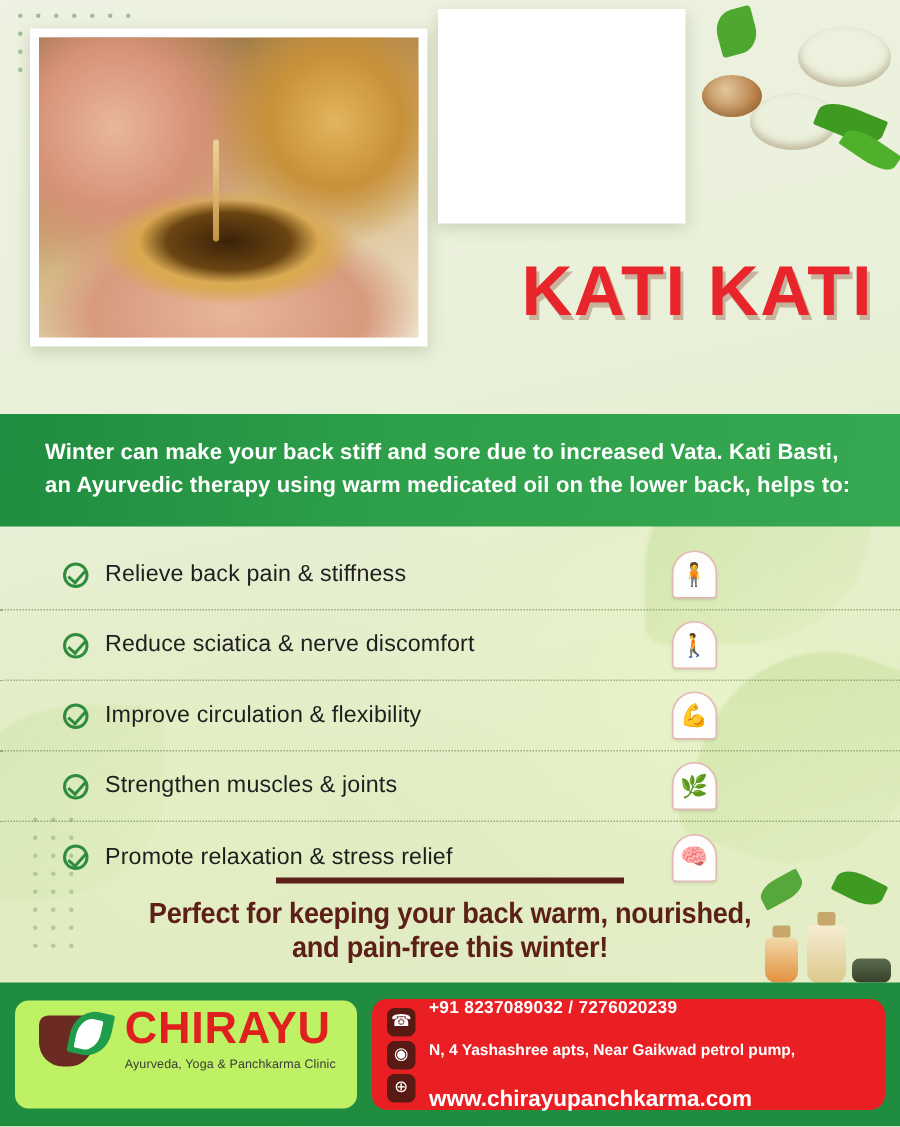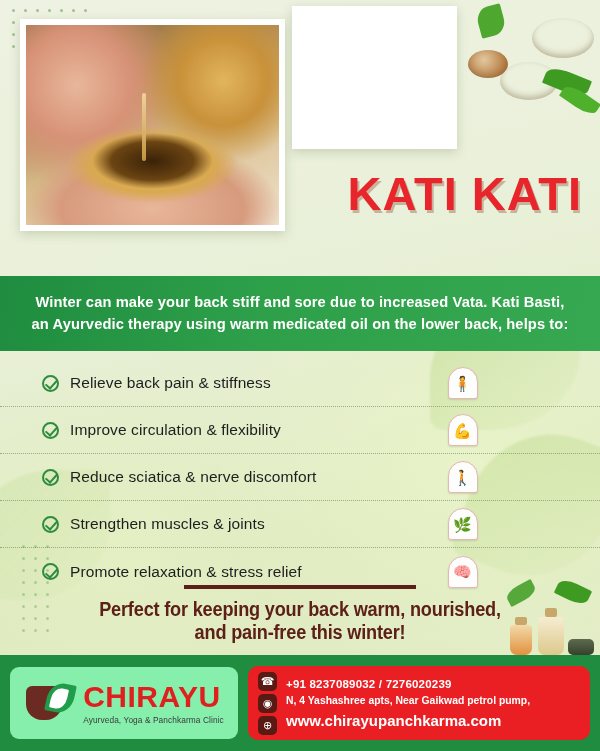--- a/index.html
+++ b/index.html
@@ -83,21 +83,21 @@
   }
 
   
   .banner {
     position: absolute; left: 0; top: 276px; width: 100%; height: 75px;
     background: linear-gradient(100deg, #1f8c3f 0%, #2ea04a 45%, #35a851 100%);
     display: flex; align-items: center;
   }
   .banner p {
     color: #fff; font-size: 14.7px; font-weight: 700; line-height: 1.45;
-    padding: 0 30px; letter-spacing: .1px; text-align: center;
+    padding: 0 30px; letter-spacing: .1px;
   }
 
   
   .benefits { position: absolute; left: 0; top: 360px; width: 100%; }
   .benefit-row {
     position: relative; display: flex; align-items: center;
     height: 47px; padding: 0 0 0 42px;
     border-bottom: 1px dotted rgba(90,120,70,.55);
   }
   .benefit-row:last-child { border-bottom: none; }
@@ -138,22 +138,22 @@
   .oils .cap { position: absolute; border-radius: 2px; background: #c8a86a; }
   .oils .sprig { position: absolute; background: #57a83a; border-radius: 50% 6% 50% 6%; }
 
   
   .footer {
     position: absolute; left: 0; bottom: 0; width: 100%; height: 96px;
     background: #1f8c3f; display: flex; align-items: center; padding: 0 10px;
     gap: 10px;
   }
   .logo-card {
-    width: 228px; height: 72px; background: #86efac; border-radius: 9px;
-    display: flex; align-items: center; justify-content: center; gap: 7px;
+    width: 228px; height: 72px; background: #bef264; border-radius: 9px;
+    display: flex; justify-content: center; gap: 7px;
     padding: 4px 8px;
   }
   .logo-mark { width: 52px; height: 46px; position: relative; flex: 0 0 52px; }
   .logo-mark .mortar {
     position: absolute; left: 2px; top: 6px; width: 36px; height: 34px;
     background: #6b2b22; border-radius: 6px 6px 16px 16px;
   }
   .logo-mark .leaf {
     position: absolute; right: 2px; top: 3px; width: 27px; height: 30px;
     background: #1f9d4a; border-radius: 60% 6% 60% 6%; transform: rotate(12deg);
@@ -171,21 +171,21 @@
   .contact {
     flex: 1; height: 74px; background: #ea1f24; border-radius: 10px;
     display: flex; align-items: center; padding: 7px 10px; gap: 9px;
   }
   .cicons { display: flex; flex-direction: column; gap: 3px; }
   .cbadge {
     width: 19px; height: 19px; border-radius: 5px; background: #5a1a14;
     display: flex; align-items: center; justify-content: center;
     color: #fff; font-size: 11px; line-height: 1;
   }
-  .clines { display: flex; flex-direction: column; gap: 4px; color: #fff; }
+  .clines { display: flex; flex-direction: column; gap: 16px; color: #fff; }
   .cphone { font-size: 11.5px; font-weight: 800; letter-spacing: .2px; }
   .caddr { font-size: 10.4px; font-weight: 600; line-height: 1.25; }
   .cweb { font-size: 15px; font-weight: 700; margin-top: 1px; }
 </style>
 </head>
 <body>
 
 <div class="poster">
 
   <div class="leafblob" style="left:430px;top:300px;width:150px;height:130px;"></div>
@@ -274,27 +274,27 @@
   </div>
 
   <div class="benefits">
     <div class="benefit-row">
       <span class="check"></span>
       <span class="benefit-text">Relieve back pain &amp; stiffness</span>
       <span class="bicon">🧍</span>
     </div>
     <div class="benefit-row">
       <span class="check"></span>
+      <span class="benefit-text">Reduce sciatica &amp; nerve discomfort</span>
+      <span class="bicon">🚶</span>
+    </div>
+    <div class="benefit-row">
+      <span class="check"></span>
       <span class="benefit-text">Improve circulation &amp; flexibility</span>
       <span class="bicon">💪</span>
-    </div>
-    <div class="benefit-row">
-      <span class="check"></span>
-      <span class="benefit-text">Reduce sciatica &amp; nerve discomfort</span>
-      <span class="bicon">🚶</span>
     </div>
     <div class="benefit-row">
       <span class="check"></span>
       <span class="benefit-text">Strengthen muscles &amp; joints</span>
       <span class="bicon">🌿</span>
     </div>
     <div class="benefit-row">
       <span class="check"></span>
       <span class="benefit-text">Promote relaxation &amp; stress relief</span>
       <span class="bicon">🧠</span>

